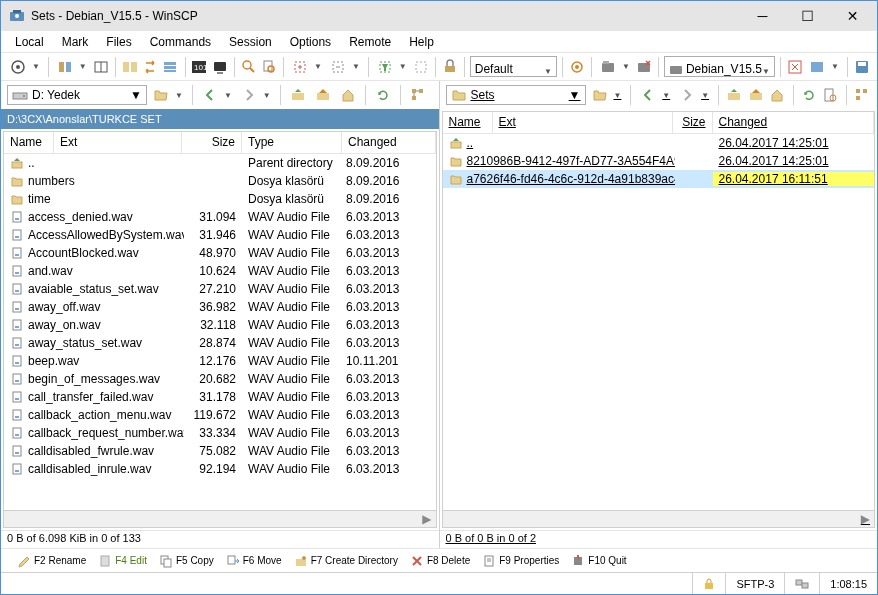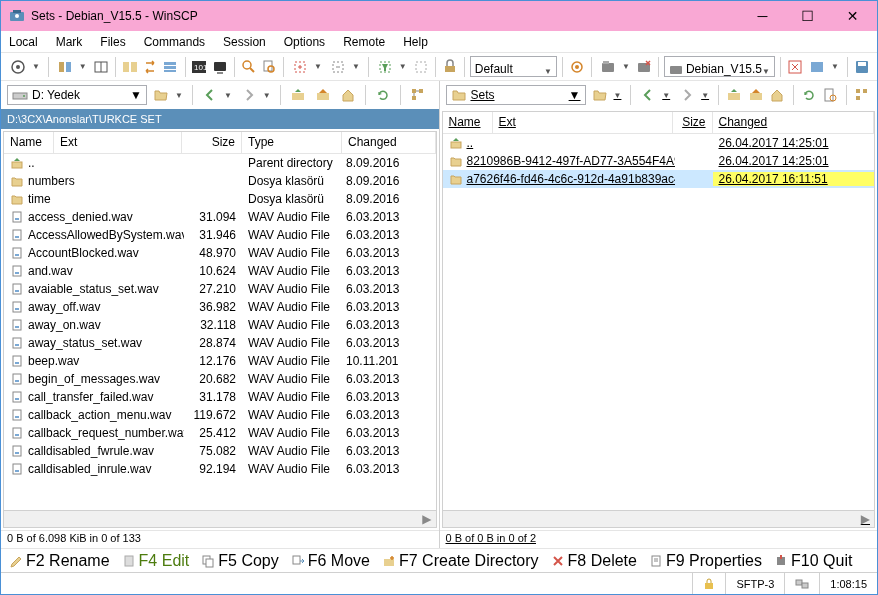--- a/index.html
+++ b/index.html
@@ -1,22 +1,22 @@
 <!DOCTYPE html>
 <html><head>
 <meta charset="utf-8">
 <style>
 * { box-sizing: border-box; margin: 0; padding: 0; }
 body { font-family: "Segoe UI", Tahoma, sans-serif; font-size: 12px; background: #fff; width: 878px; height: 595px; border: 1px solid #4a90d6; overflow: hidden; display: flex; flex-direction: column; }
-.titlebar { height: 30px; display: flex; align-items: center; padding: 0 2px 0 8px; background: #f9a8d4; }
+.titlebar { height: 30px; display: flex; align-items: center; padding: 0 2px 0 8px; background: #e5e5e5; }
 .titlebar .app-icon { width: 16px; height: 16px; margin-right: 6px; }
 .titlebar .title { flex: 1; font-size: 12px; }
 .titlebar .win-btns { display: flex; }
 .titlebar .win-btn { width: 45px; height: 28px; display: flex; align-items: center; justify-content: center; font-size: 14px; font-family: Arial; }
-.menubar { height: 22px; display: flex; align-items: center; padding: 0 0; gap: 2px; border-bottom: 1px solid #e5e5e5; }
+.menubar { height: 22px; display: flex; align-items: center; padding: 0 6px; gap: 2px; border-bottom: 1px solid #e5e5e5; }
 .menubar .mitem { padding: 2px 8px; cursor: default; }
 .toolbar { height: 28px; display: flex; align-items: center; padding: 2px 6px; gap: 2px; border-bottom: 1px solid #e5e5e5; flex-wrap: nowrap; }
 .tb-btn { width: 22px; height: 22px; display: flex; align-items: center; justify-content: center; border: 1px solid transparent; }
 .tb-sep { width: 1px; height: 20px; background: #d0d0d0; margin: 0 3px; }
 .tb-drop { display: flex; align-items: center; height: 22px; }
 .tb-drop .arrow { font-size: 8px; padding: 0 3px; color: #555; }
 .combo { border: 1px solid #abadb3; height: 21px; display: flex; align-items: flex-end; padding: 0 4px; background: #fff; font-size: 12px; }
 .combo .arrow { margin-left: auto; font-size: 8px; color: #555; }
 .panels { flex: 1; display: flex; min-height: 0; }
 .panel { flex: 1; display: flex; flex-direction: column; border-right: 1px solid #d0d0d0; min-width: 0; }
@@ -28,21 +28,21 @@
 .listhead { display: flex; height: 22px; background: #fff; border-bottom: 1px solid #e5e5e5; }
 .listhead .col { border-right: 1px solid #e5e5e5; padding: 3px 6px; font-size: 12px; white-space: nowrap; overflow: hidden; }
 .listbody { flex: 1; overflow-y: scroll; overflow-x: auto; }
 .row { display: flex; height: 18px; align-items: center; font-size: 12px; }
 .row.sel { background: #cce8ff; }
 .row .cell { padding: 0 6px; white-space: nowrap; overflow: hidden; }
 .row .cell.size { text-align: right; }
 .ficon { width: 14px; height: 14px; display: inline-block; margin-right: 4px; vertical-align: middle; }
 .hscroll { height: 17px; background: #f0f0f0; border-top: 1px solid #d0d0d0; display: flex; align-items: center; justify-content: flex-end; padding-right: 4px; }
 .statusline { height: 18px; padding: 1px 6px; font-size: 11px; border-top: 1px solid #e5e5e5; }
-.ops-bar { height: 24px; display: flex; padding: 2px 4px; gap: 4px; border-top: 1px solid #e5e5e5; font-size: 16px; }
+.ops-bar { height: 24px; display: flex; padding: 2px 12px; gap: 4px; border-top: 1px solid #e5e5e5; font-size: 10px; }
 .ops-bar .op { display: flex; align-items: center; gap: 3px; padding: 1px 4px; }
 .ops-bar .op.dis { color: #4d7c0f; }
 .footer { height: 22px; display: flex; align-items: center; border-top: 1px solid #d0d0d0; font-size: 11px; }
 .footer .spacer { flex: 1; }
 .footer .seg { padding: 0 10px; border-left: 1px solid #d0d0d0; height: 100%; display: flex; align-items: center; gap: 4px; }
 .hl { background: #ffff66; }
 svg { display: block; }
 </style>
 </head>
 <body>
@@ -461,21 +461,21 @@
                 </svg></span>callback_action_menu.wav</div>
             <div class="cell size" style="width:58px">119.672</div>
             <div class="cell" style="width:98px">WAV Audio File</div>
             <div class="cell" style="flex:1">6.03.2013</div>
           </div>
           <div class="row">
             <div class="cell" style="width:180px"><span class="ficon"><svg width="14" height="14">
                   <rect x="3" y="2" width="8" height="10" fill="#fff" stroke="#888"></rect>
                   <rect x="5" y="8" width="4" height="2" fill="#7aa8d4"></rect>
                 </svg></span>callback_request_number.wav</div>
-            <div class="cell size" style="width:58px">25.412</div>
+            <div class="cell size" style="width:58px">33.334</div>
             <div class="cell" style="width:98px">WAV Audio File</div>
             <div class="cell" style="flex:1">6.03.2013</div>
           </div>
           <div class="row">
             <div class="cell" style="width:180px"><span class="ficon"><svg width="14" height="14">
                   <rect x="3" y="2" width="8" height="10" fill="#fff" stroke="#888"></rect>
                   <rect x="5" y="8" width="4" height="2" fill="#7aa8d4"></rect>
                 </svg></span>calldisabled_fwrule.wav</div>
             <div class="cell size" style="width:58px">75.082</div>
             <div class="cell" style="width:98px">WAV Audio File</div>

